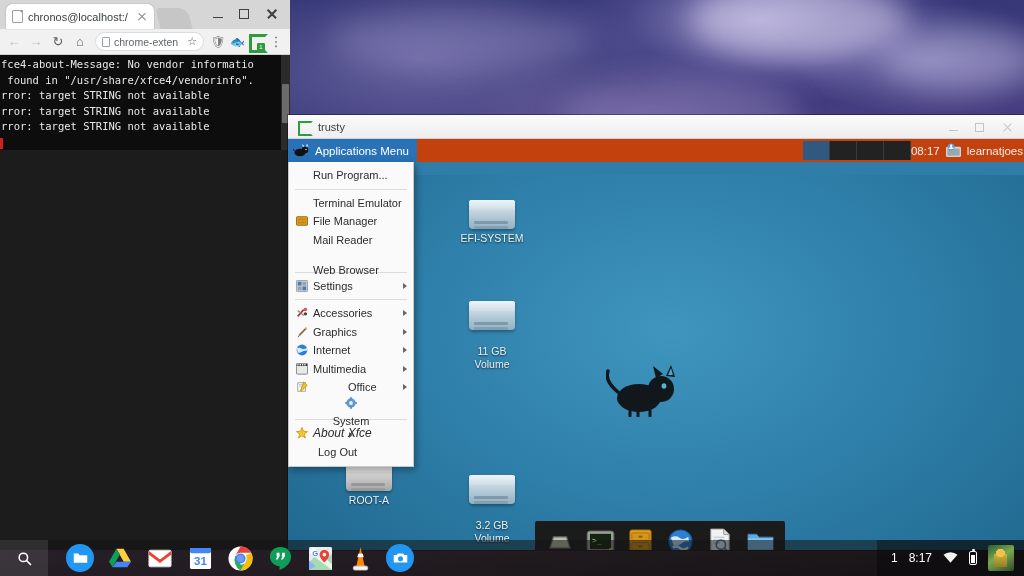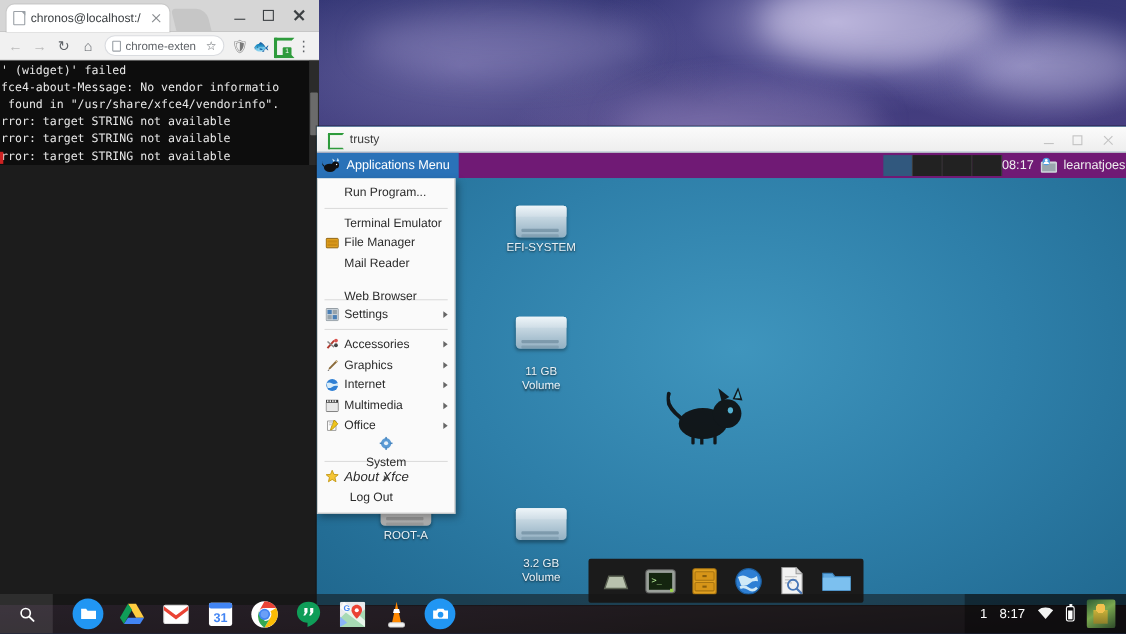--- a/index.html
+++ b/index.html
@@ -221,39 +221,39 @@
   }
   #xmin { right: 58px; } #xmax { right: 32px; } #xclose { right: 4px; }
   #xmin i { width: 9px; height: 1.3px; background: #c3c3c3; display:block; margin-top:7px;}
   #xmax i { width: 9px; height: 9px; border: 1.3px solid #c3c3c3; display:block;}
   #xclose i { width: 11px; height: 11px; position:relative; display:block;}
   #xclose i::before,#xclose i::after{content:"";position:absolute;left:0;top:5px;width:11px;height:1.3px;background:#c3c3c3;}
   #xclose i::before{transform:rotate(45deg);} #xclose i::after{transform:rotate(-45deg);}
 
   #xfce-panel {
     position: absolute; left: 0; top: 24px; width: 736px; height: 23px;
-    background: #701a75; display: flex; align-items: center;
+    background: #c2410c; display: flex; align-items: center;
     font-size: 11.5px; color: #f2f2f2;
   }
   #app-menu-button {
     height: 23px; display: flex; align-items: center; gap: 5px;
     padding: 0 8px 0 5px; background: #2a72b8; color: #fff;
   }
   #mouse-glyph { width: 17px; height: 15px; flex: 0 0 auto; }
   #panel-spacer { flex: 1 1 auto; height: 23px; }
   #workspaces { display: flex; height: 19px; align-items: center; }
   .ws { width: 27px; height: 19px; background: #222; border-right: 1px solid #3a3a3a; }
   .ws.active { background: #31587e; }
   #panel-right { display: flex; align-items: center; gap: 6px; padding-right: 1px; }
   #panel-clock { font-size: 11.5px; color: #efefef; }
   #panel-useravatar { width: 15px; height: 15px; position: relative; }
   #panel-user { font-size: 11.5px; color: #efefef; }
 
   #xfce-desktop {
-    position: absolute; left: 0; top: 47px; width: 736px; height: 388px;
+    position: absolute; left: 0; top: 60px; width: 736px; height: 388px;
     background: radial-gradient(ellipse 560px 380px at 52% 40%, #3f95bd 0%, #2e7fa9 45%, #236d95 80%, #1d6389 100%);
     overflow: hidden;
   }
   .dicon {
     position: absolute; width: 82px; text-align: center;
     font-size: 10.5px; color: #e9f2f7; line-height: 12.5px;
     text-shadow: 0 1px 2px rgba(0,0,0,.7);
   }
   .dicon .glyph { height: 44px; display:flex; align-items:flex-end; justify-content:center; margin-bottom: 3px;}
   .drive {
@@ -465,21 +465,20 @@
         <span id="omni-text">chrome-exten</span>
         <span id="omni-star">☆</span>
       </div>
       <span class="ext-icon" id="ext-shield">🛡</span>
       <span class="ext-icon" id="ext-fish">🐟</span>
       <span class="ext-icon" id="ext-green"></span>
       <span class="tb-icon" id="chrome-menu">⋮</span>
     </div>
 
     <div id="terminal">
-      <div class="term-line">' (widget)' failed</div>
       <div class="term-line">fce4-about-Message: No vendor informatio</div>
       <div class="term-line"> found in "/usr/share/xfce4/vendorinfo".</div>
       <div class="term-line">rror: target STRING not available</div>
       <div class="term-line">rror: target STRING not available</div>
       <div class="term-line">rror: target STRING not available</div>
       <div id="term-cursor"></div>
       <div id="term-scrollbar">
           <i></i>
         </div>
     </div>
@@ -741,21 +740,21 @@
           <span style="width: 0px; height: 0px; border-style: solid; border-width: 3.2px 0px 3.2px 4.2px; border-color: transparent transparent transparent rgb(102, 102, 102); flex: 0 0 auto;"></span>
         </div>
         <div style="display: flex; align-items: center; height: 18.5px; padding: 0px 6px; gap: 5px; position: relative;">
           <span style="width: 13px; height: 13px; flex: 0 0 auto; display: flex; align-items: center; justify-content: center;">
             <svg viewBox="0 0 14 14" width="12" height="12">
               <path d="M2 2 h9 v10 H2 Z" fill="#fdfdfd" stroke="#999"></path>
               <path d="M9 1 L13 5 L7 11 L5.2 11.5 L5.8 9.6 Z" fill="#f0c419" stroke="#b89612"></path>
               <path d="M3.5 4 h4 M3.5 6 h4" stroke="#bbb"></path>
             </svg>
           </span>
-          <span style="flex: 1 1 auto; white-space: nowrap; font-size: 11px;">Office</span>
+          <span style="flex: 1 1 auto; white-space: nowrap; font-size: 11px; margin-left: 35px;">Office</span>
           <span style="width: 0px; height: 0px; border-style: solid; border-width: 3.2px 0px 3.2px 4.2px; border-color: transparent transparent transparent rgb(102, 102, 102); flex: 0 0 auto;"></span>
         </div>
         <div style="display: flex; align-items: center; height: 18.5px; padding: 0px 6px; gap: 5px; position: relative; flex-direction: column;">
           <span style="width: 13px; height: 13px; flex: 0 0 auto; display: flex; align-items: center; justify-content: center;">
             <svg viewBox="0 0 14 14" width="12" height="12">
               <circle cx="7" cy="7" r="5.5" fill="#5b9bd5"></circle>
               <circle cx="7" cy="7" r="2.2" fill="#e8f1f9"></circle>
               <g fill="#4a86bd">
                 <rect x="6.2" y="0" width="1.6" height="3"></rect>
                 <rect x="6.2" y="11" width="1.6" height="3"></rect>

